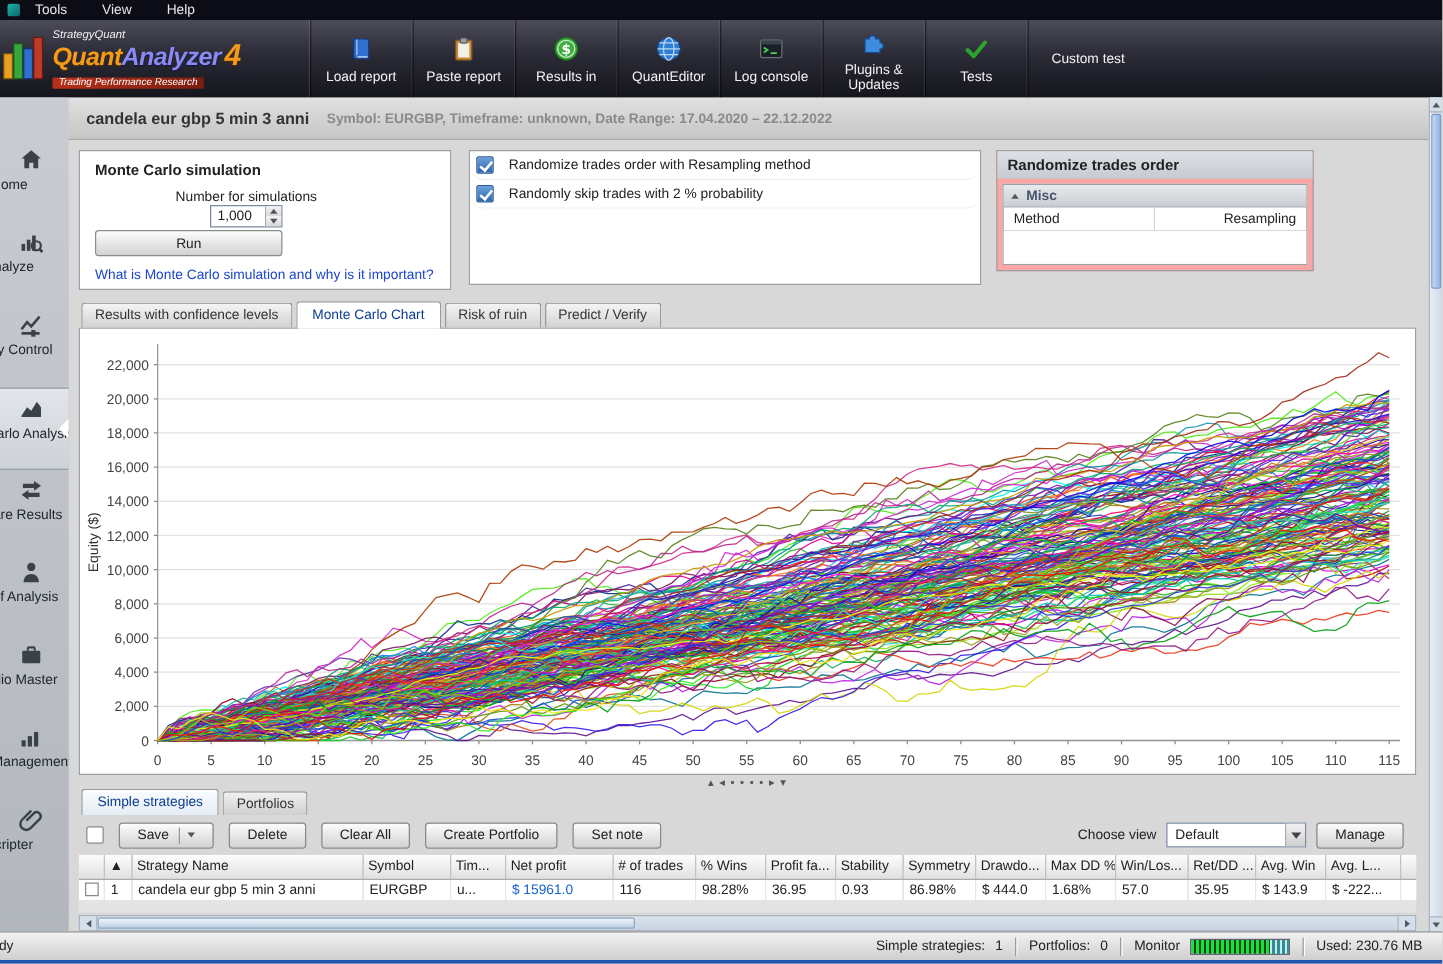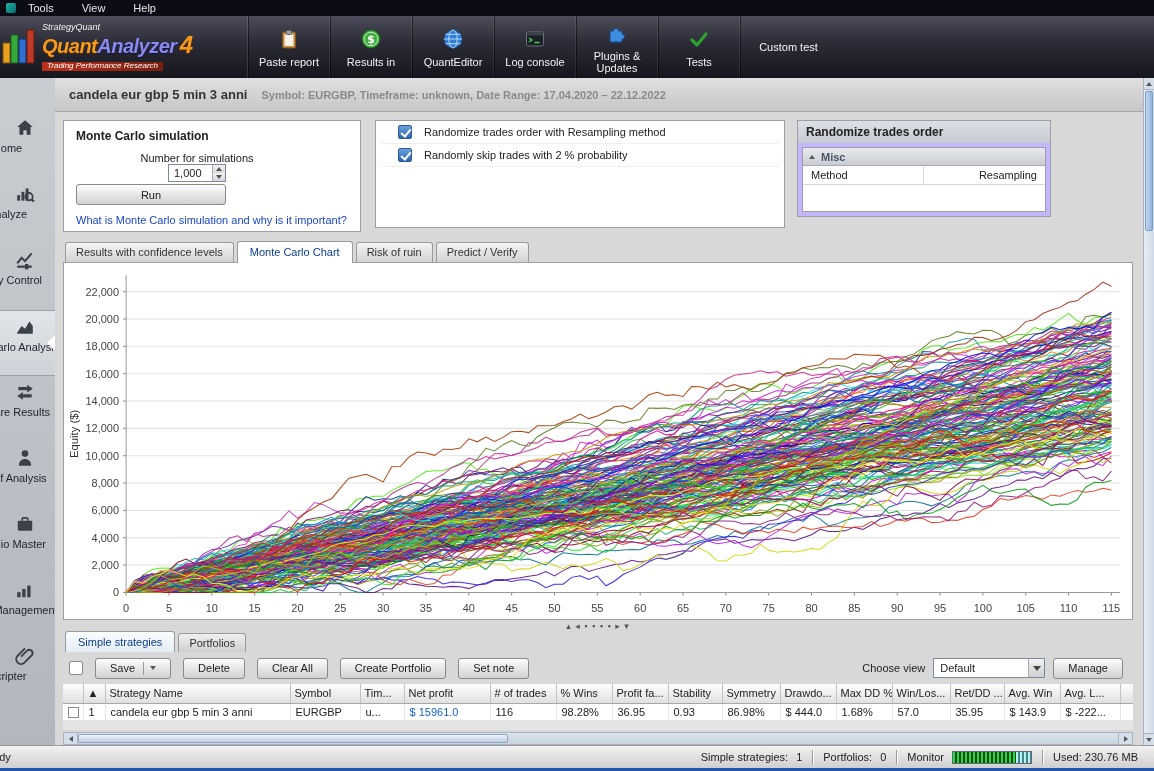--- a/index.html
+++ b/index.html
@@ -55,28 +55,28 @@
   .spin-btns{width:13px;display:flex;flex-direction:column;border-left:1px solid #aab;}
   .spin-btn{flex:1;display:flex;align-items:center;justify-content:center;background:linear-gradient(#f4f4f4,#d8d8d8);cursor:pointer;}
   .tri-up{width:0;height:0;border-left:3px solid transparent;border-right:3px solid transparent;border-bottom:4px solid #555;}
   .tri-down{width:0;height:0;border-left:3px solid transparent;border-right:3px solid transparent;border-top:4px solid #555;}
   .btn{display:inline-flex;align-items:center;justify-content:center;height:21px;padding:0 14px;background:linear-gradient(#fdfdfd,#e9e9e9 45%,#d2d2d2);border:1px solid #8a8a8a;border-radius:3px;font-size:11px;color:#222;cursor:pointer;}
   .run-btn{width:150px;margin-top:2px;}
   .mc-link{display:block;margin-top:9px;font-size:11px;color:#1a46c8;cursor:pointer;}
 
   .use-panel{width:410px;height:108px;margin-right:12px;}
   .use-header{height:19px;background:linear-gradient(#fcfcfc,#e6e6e6);border-bottom:1px solid #c4c4c4;display:flex;align-items:center;padding-left:10px;font-size:11px;color:#333;}
-  .use-row{height:23px;display:flex;align-items:center;gap:12px;padding-left:22px;border-bottom:1px solid #f0f0f0;border-radius:11px;}
+  .use-row{height:23px;display:flex;align-items:center;gap:12px;padding-left:5px;border-bottom:1px solid #f0f0f0;border-radius:11px;}
   .use-row-label{font-size:11px;}
   .cb{width:14px;height:14px;border:1px solid #48engage;border-radius:2px;position:relative;flex:none;cursor:pointer;}
   .cb.checked{background:linear-gradient(#6aa0dc,#2f66ad);border:1px solid #2a5a9a;}
   .cb.checked::after{content:'';position:absolute;left:4px;top:1px;width:4px;height:8px;border:solid #fff;border-width:0 2px 2px 0;transform:rotate(40deg);}
   .cb.unchecked{background:#fff;border:1px solid #8a8a8a;}
 
-  .rand-panel{width:254px;background:#c4b5fd;border:1px solid #9aa0a6;}
+  .rand-panel{width:254px;background:#fca5a5;border:1px solid #9aa0a6;}
   .rand-title{height:22px;display:flex;align-items:center;padding-left:8px;font-weight:bold;font-size:12px;color:#222;background:linear-gradient(#dde1e6,#c6cbd1);}
   .rand-inner{margin:4px;background:#fff;border:1px solid #98a0a8;}
   .misc-header{height:18px;background:linear-gradient(#e8eaed,#c9cdd2);border-bottom:1px solid #aab;display:flex;align-items:center;gap:6px;padding-left:6px;font-size:11px;font-weight:bold;color:#47566a;}
   .misc-row{height:19px;display:flex;border-bottom:1px solid #d8d8d8;font-size:11px;}
   .misc-key{width:50%;display:flex;align-items:center;padding-left:8px;border-right:1px solid #d8d8d8;}
   .misc-val{flex:1;display:flex;align-items:center;justify-content:flex-end;padding-right:8px;}
   .misc-empty{height:26px;background:#fff;}
 
   
   .tabs-row{display:flex;align-items:flex-end;height:22px;margin-left:2px;position:relative;z-index:2;flex:none;}
@@ -162,20 +162,30 @@
         <rect x="25" y="3" width="7" height="33" fill="#c03a28" stroke="#641a10"></rect>
       </svg>
     </span>
     <div class="brand-text">
       <div class="brand-top">StrategyQuant</div>
       <div class="brand-main"><span class="q">Quant</span><span class="a">Analyzer</span><span class="v">4</span></div>
       <div class="brand-sub">Trading Performance Research</div>
     </div>
   </div>
 
+  <div class="tb-btn">
+    <span class="ticon">
+      <svg width="22" height="22" viewBox="0 0 22 22">
+        <path d="M5 3 h10 a2 2 0 0 1 2 2 v14 H7 a2 2 0 0 1 -2 -2 Z" fill="#2f6fd0" stroke="#163a74"></path>
+        <path d="M7.5 3.5 V16" stroke="#a8c6ee" fill="none"></path>
+        <path d="M16 17.5 H8" stroke="#cfe0f4" fill="none"></path>
+      </svg>
+    </span>
+    <span>Load report</span>
+  </div>
 
   <div class="tb-btn">
     <span class="ticon">
       <svg width="22" height="22" viewBox="0 0 22 22">
         <rect x="4.5" y="4" width="13" height="16" rx="1.5" fill="#c88a3a" stroke="#7a5420"></rect>
         <rect x="6.5" y="6.5" width="9" height="11.5" fill="#f4f0e6"></rect>
         <rect x="8.5" y="2.5" width="5" height="4" rx="1" fill="#9aa2ac" stroke="#5a636e"></rect>
       </svg>
     </span>
     <span>Paste report</span>

